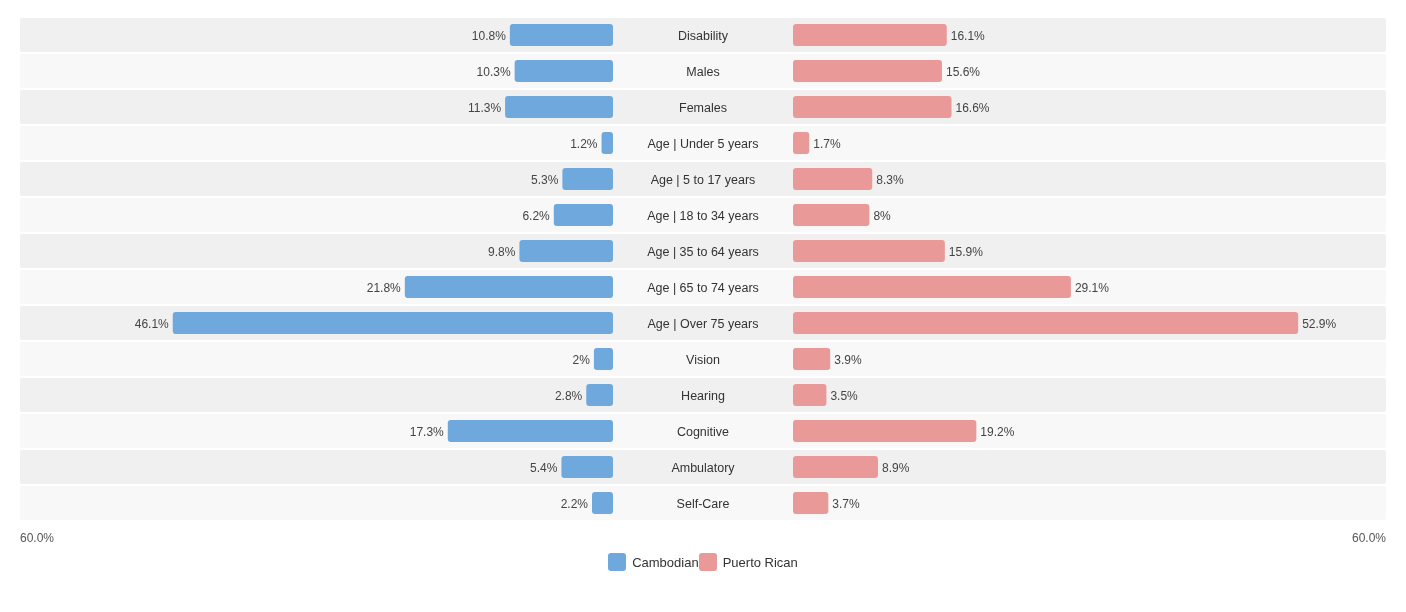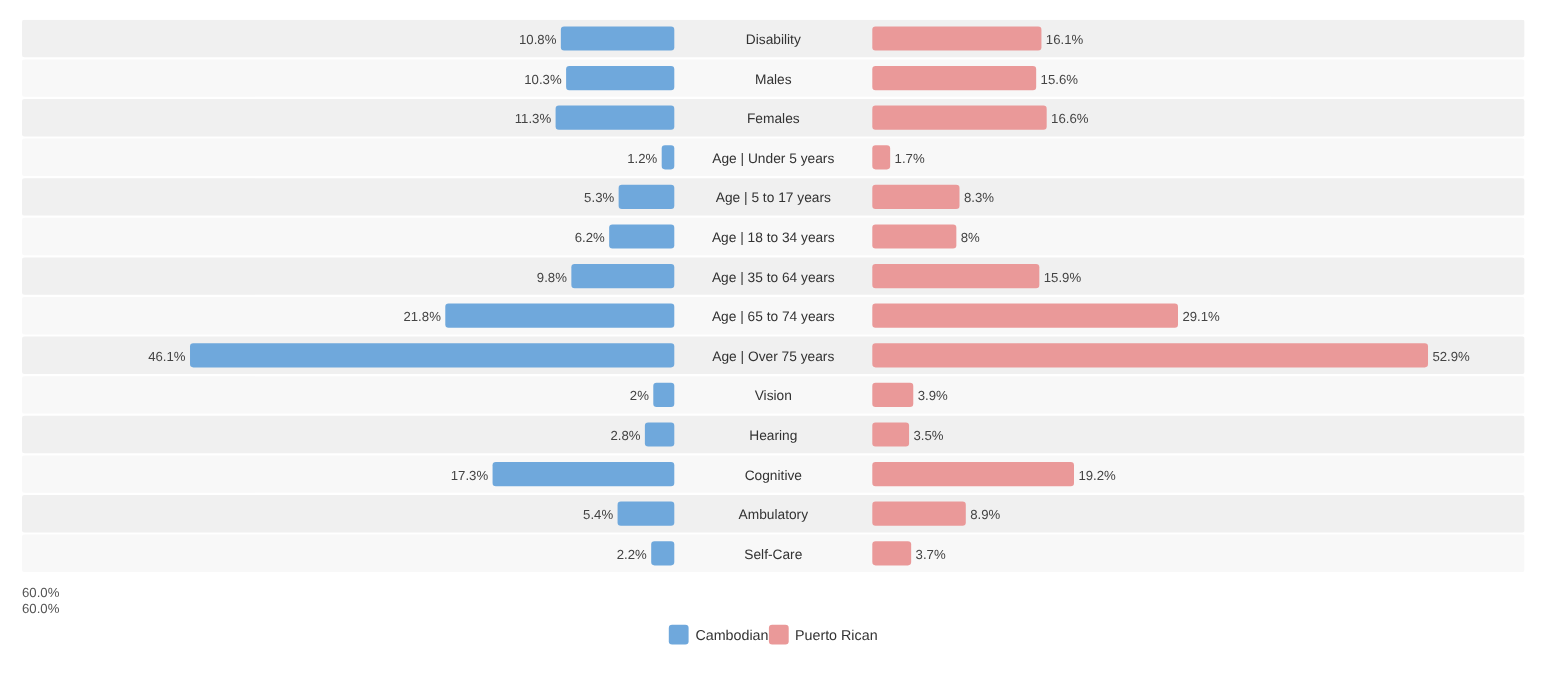--- a/index.html
+++ b/index.html
@@ -59,21 +59,20 @@
       height: 18px;
       border-radius: 3px;
     }
     .axis-labels {
       display: flex;
       justify-content: space-between;
       font-size: 12px;
       color: #555;
       margin-top: 3px;
       padding: 0 0px;
-      flex-direction: column;
     }
   </style>
 </head>
 <body>
 
 <div class="chart-container">
 
   <div class="chart-area">
     <svg id="main-chart" class="svg-chart" viewBox="0 0 1366 506" height="506">
         <rect x="0" y="0" width="1366" height="34" fill="#f0f0f0" rx="2"></rect>

